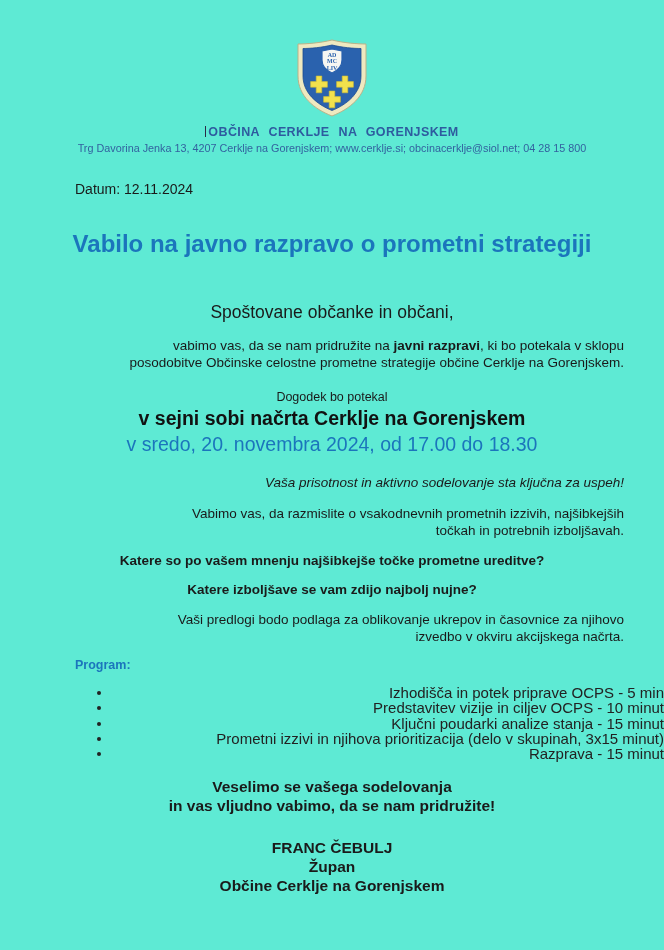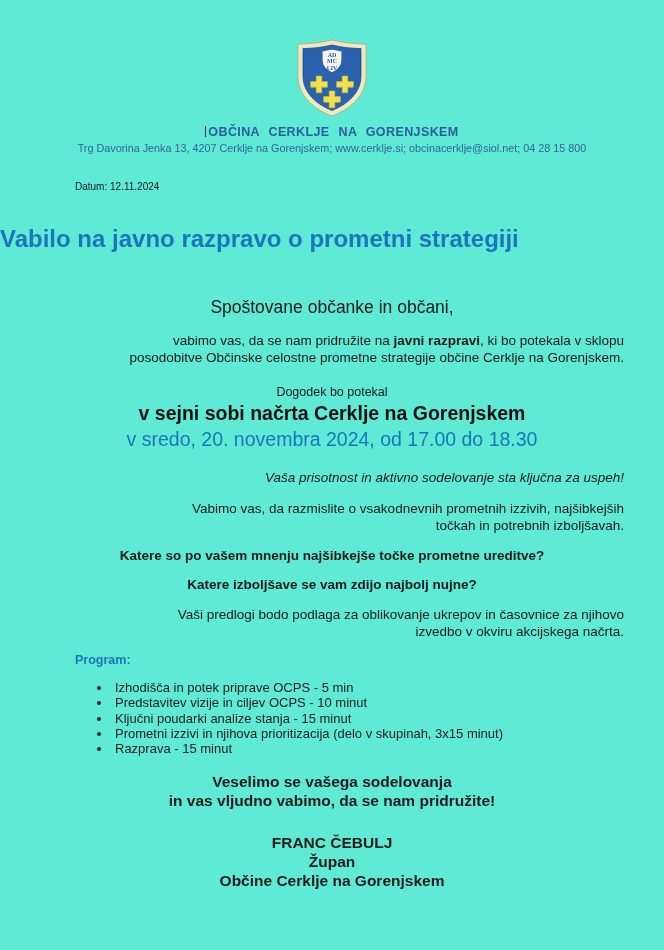--- a/index.html
+++ b/index.html
@@ -38,28 +38,28 @@
   .addr-line {
     margin-top: 3px;
     text-align: center;
     color: #33629f;
     font-size: 10.8px;
   }
 
   
   .datum {
     margin: 27px 0 11px 75px;
-    font-size: 10px;
+    font-size: 14px;
     color: #1a1a1a;
   }
 
   
   .doc-title {
     margin-top: 33px;
-    text-align: left;
+    text-align: center;
     color: #1b75bc;
     font-size: 24px;
     font-weight: bold;
   }
 
   
   .salutation {
     margin-top: 44px;
     text-align: center;
     font-size: 17.5px;
@@ -101,23 +101,24 @@
   .program-label {
     margin: 13px 0 0 75px;
     color: #1b75bc;
     font-size: 12.5px;
     font-weight: bold;
   }
   .program-list { margin: 13px 0 0 97px; }
   .program-item {
     display: flex;
     align-items: flex-start;
-    font-size: 13px;
+    font-size: 15px;
     line-height: 15.3px;
     color: #222222;
+    justify-content: space-between;
   }
   .bullet-dot {
     flex: 0 0 auto;
     width: 4px;
     height: 4px;
     border-radius: 50%;
     background: #222222;
     margin: 6px 14px 0 0;
   }
 

